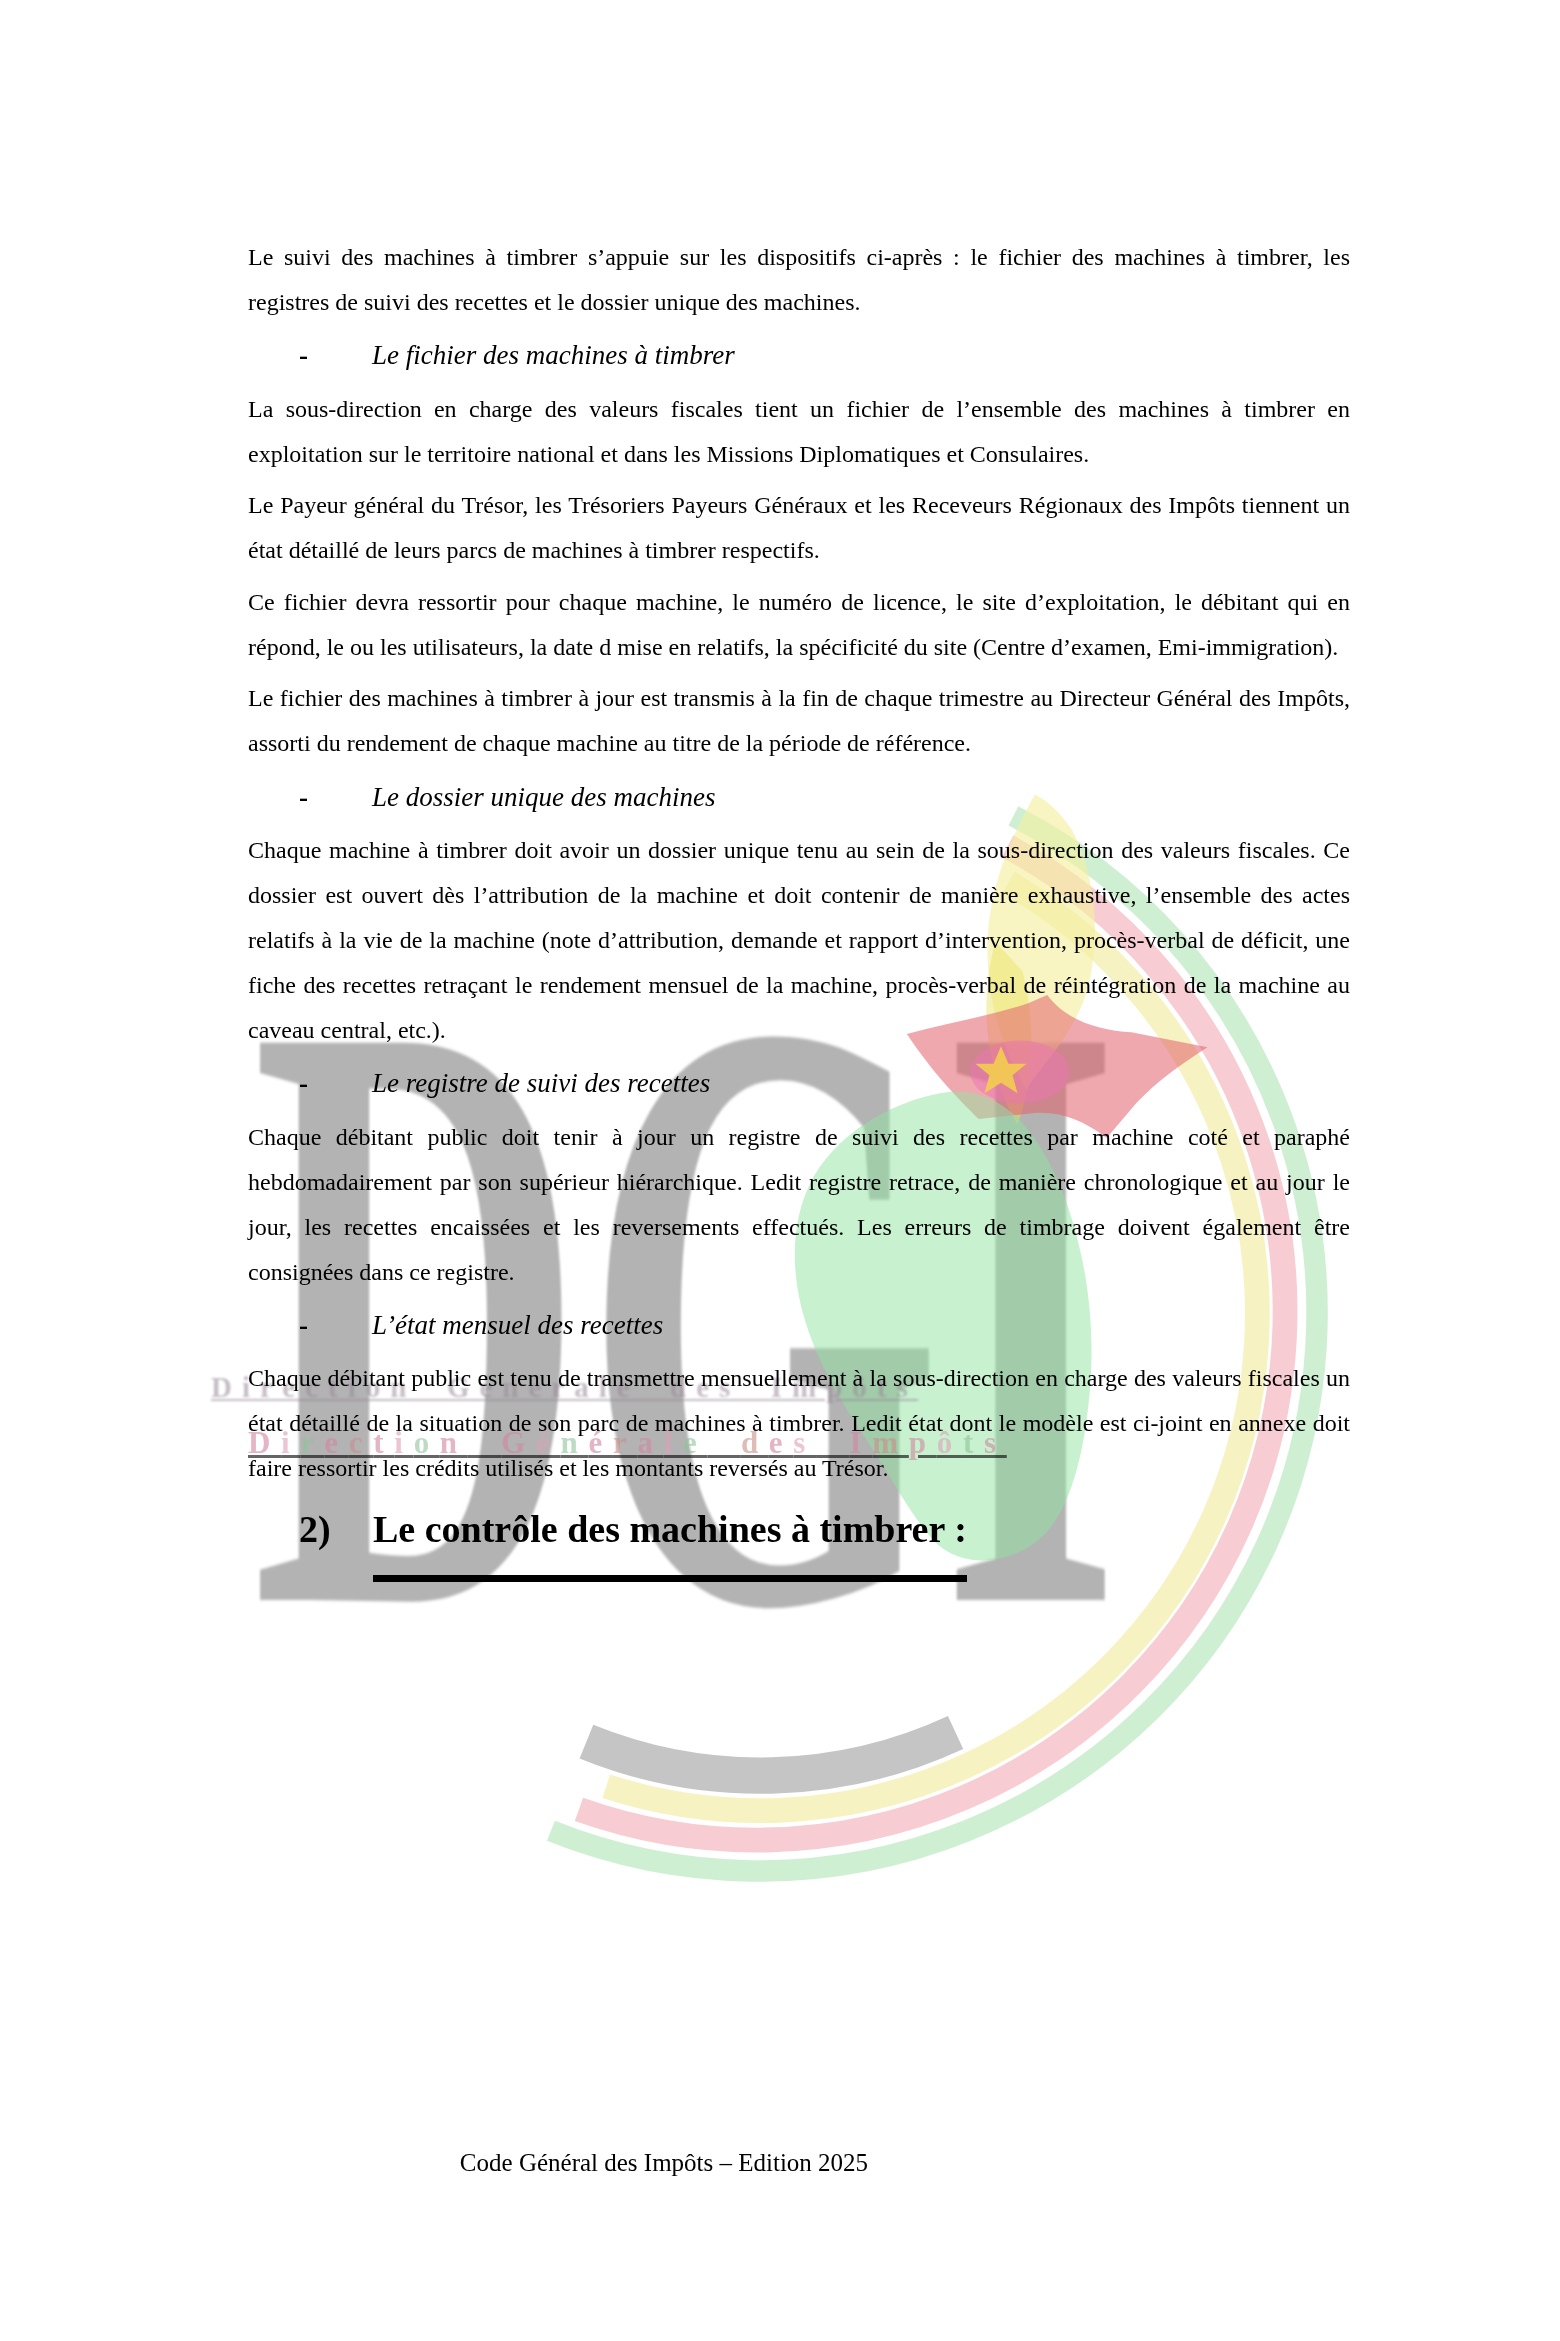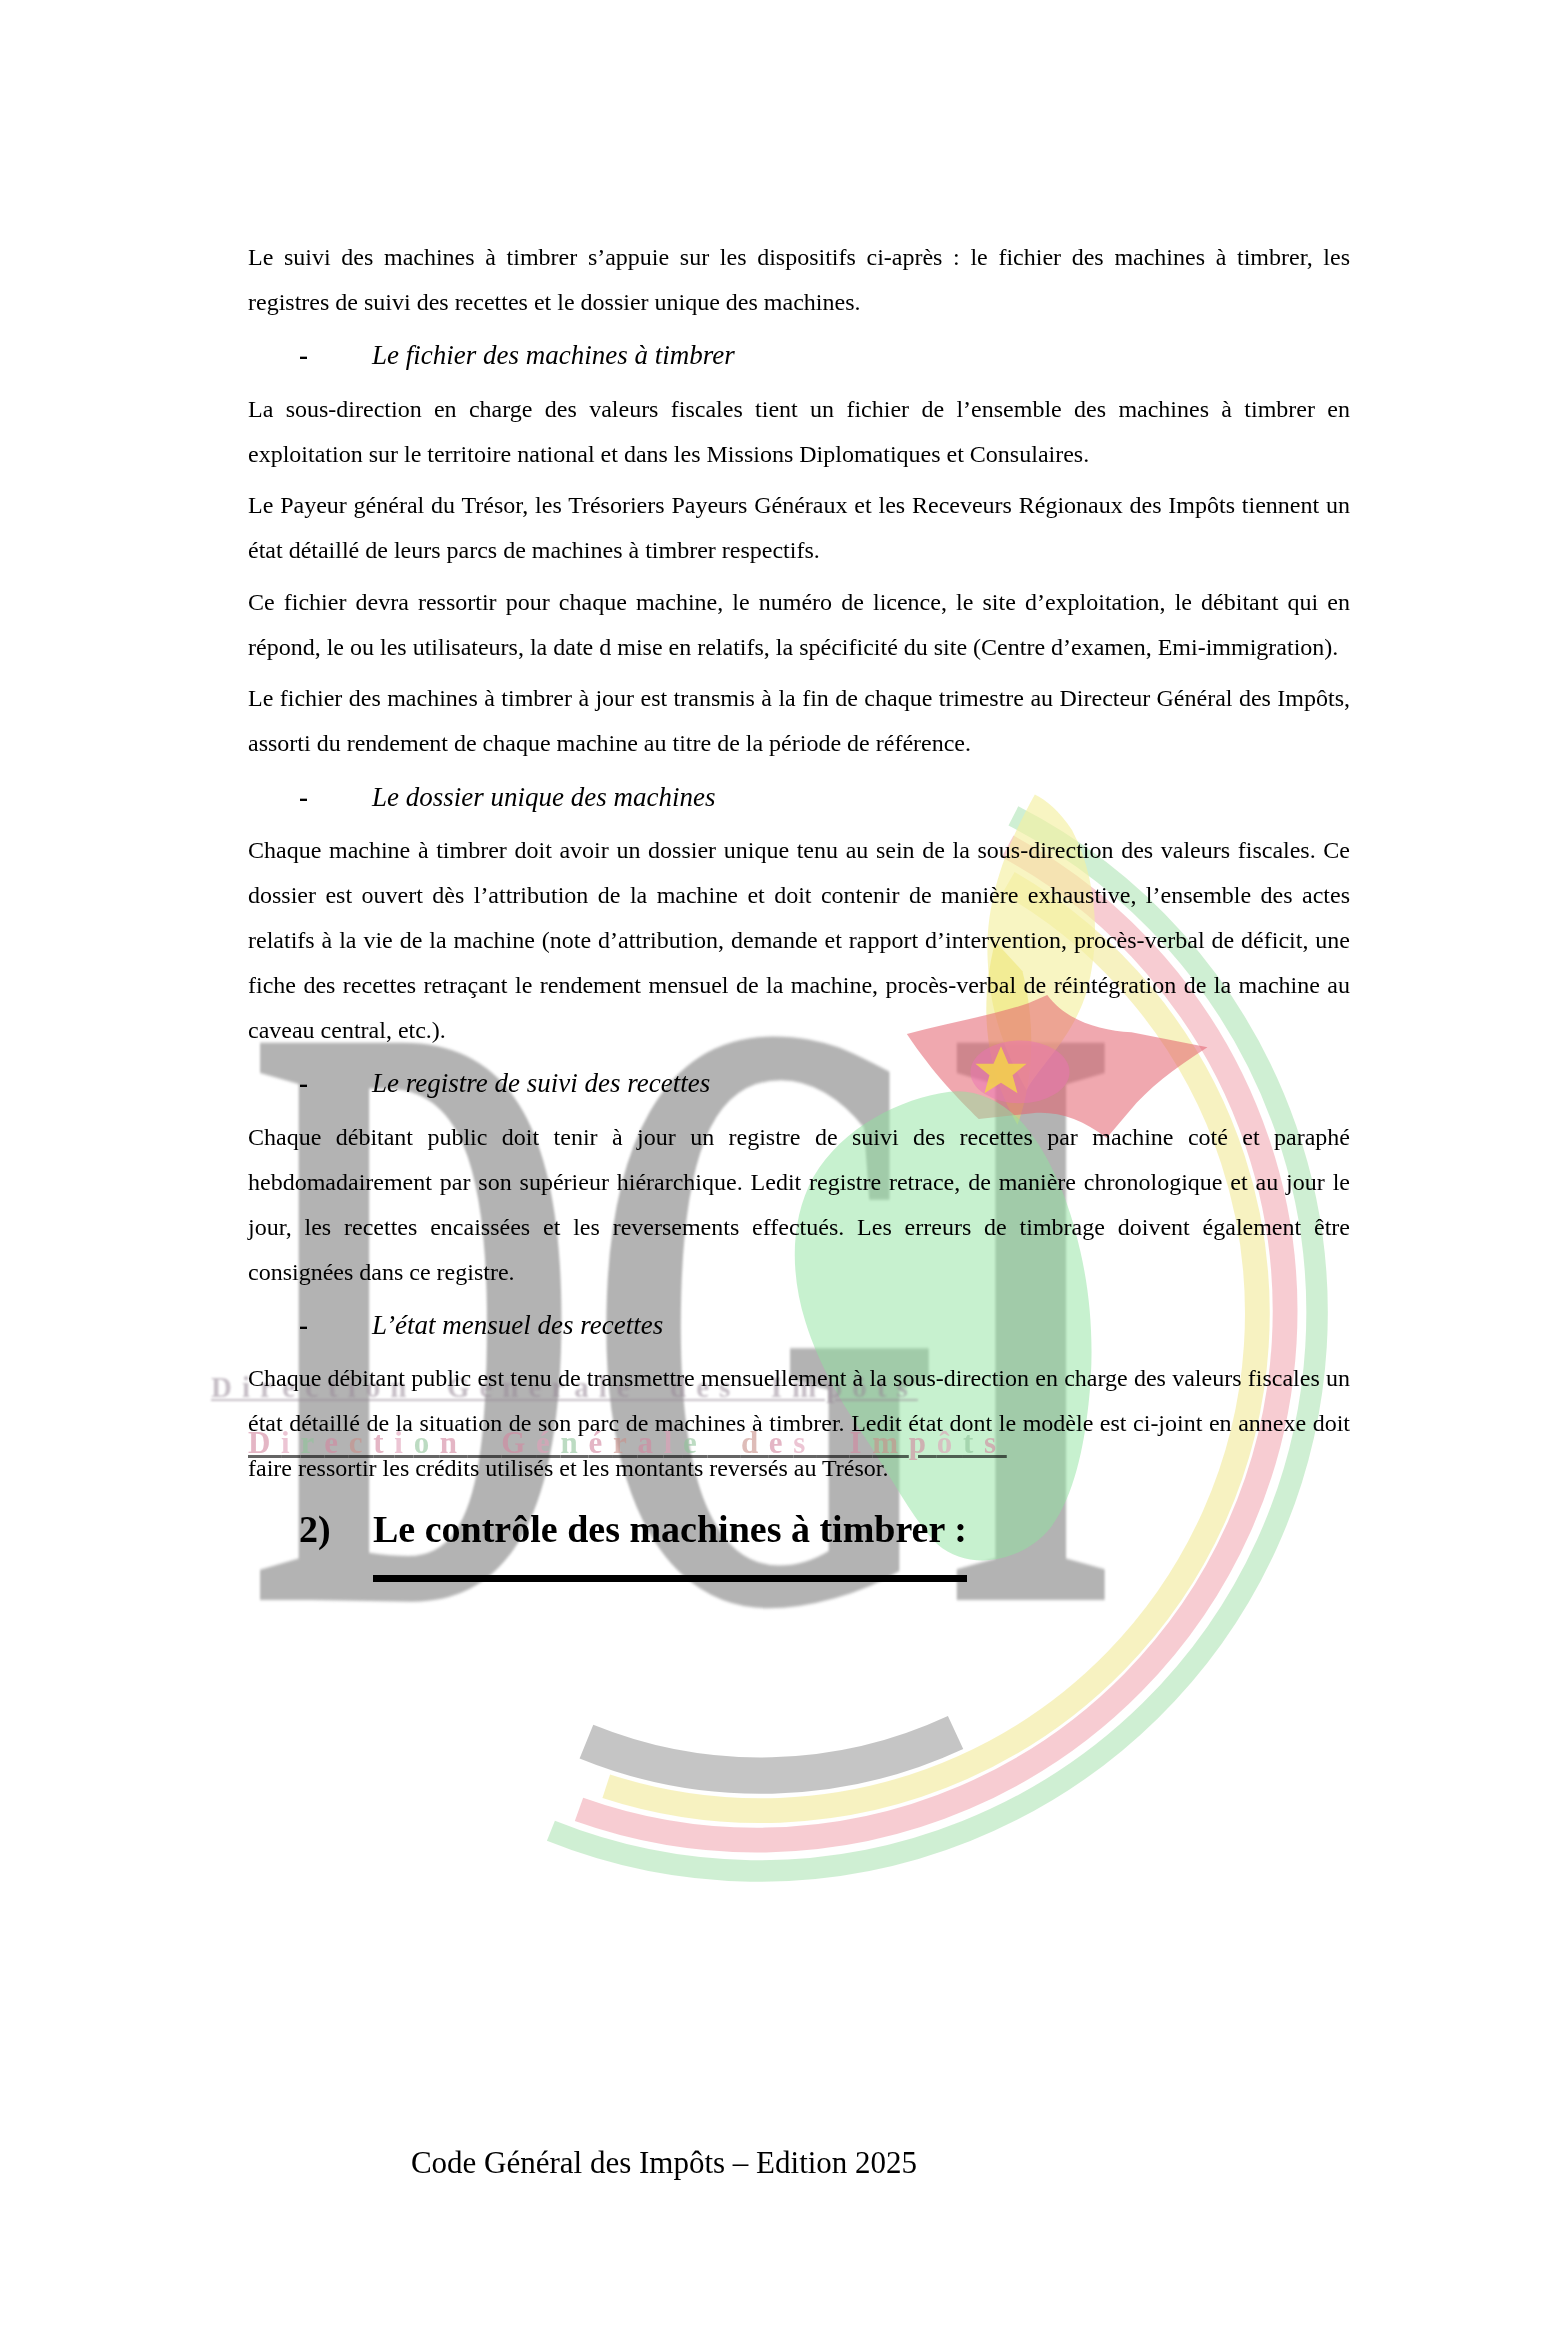--- a/index.html
+++ b/index.html
@@ -67,21 +67,21 @@
   .section-head .sec-num { display:inline-block; width:74px; }
   .section-head .sec-title {
     display:inline-block;
     border-bottom:7.4px solid #000;
     padding-bottom:19px;
   }
 
   
   .footer {
     position:absolute; left:0; top:2143px; width:1328px; z-index:1;
-    text-align:center; font-size:31px; line-height:40px;
+    text-align:center; font-size:25px; line-height:40px;
   }
 </style>
 </head>
 <body>
 
 <div class="page">
 
   <div class="watermark">
     <div class="wm-dgi">DGI</div>
 

